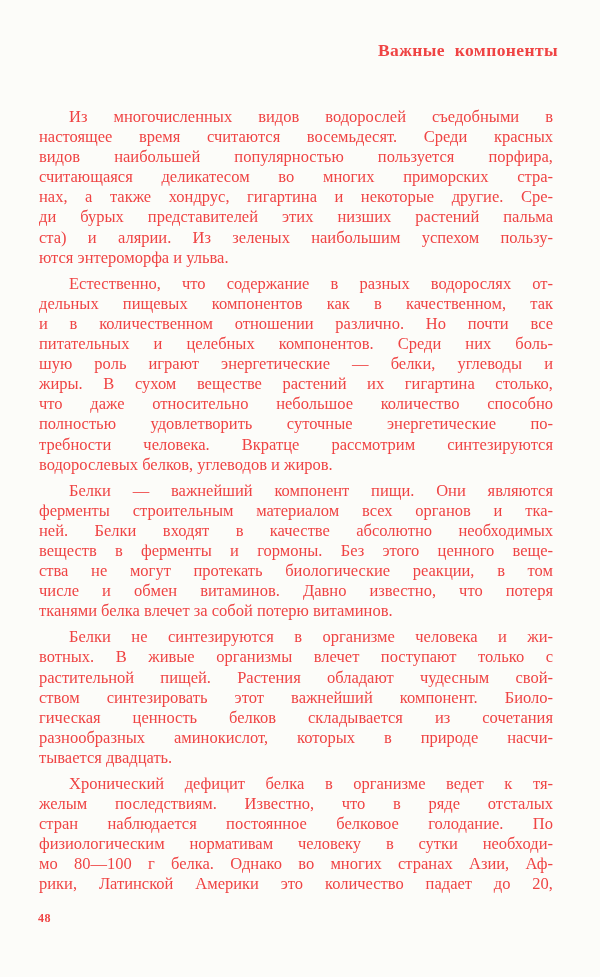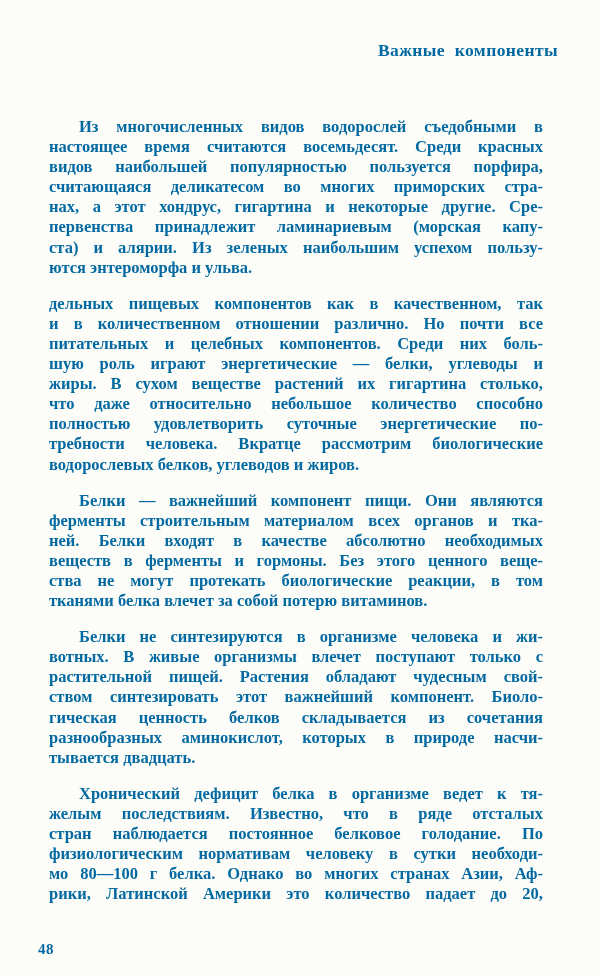--- a/index.html
+++ b/index.html
@@ -27,71 +27,72 @@
     white-space: nowrap;
   }
   .text-block {
     position: absolute;
     top: 101px;
     left: 33px;
     width: 526px;
     font-size: 16.5px;
     line-height: 20.1px;
   }
-  .paragraph { margin: 16px; font-weight: bold; }
+  .paragraph { margin: 6px; }
   .line {
     text-align: justify;
     text-align-last: justify;
   }
   .line.first { text-indent: 30px; }
   .line.short-last { text-align-last: left; }
   .page-number {
     position: absolute;
     left: 38px;
     top: 911px;
-    font-size: 15px;
+    font-size: 12px;
     font-weight: bold;
     letter-spacing: 0.5px;
-    margin-top: 30px;
   }
 </style>
 </head>
 <body>
 
-<div class="page" style="background: rgb(252, 252, 249); color: #0369a1;">
+<div class="page" style="background: rgb(252, 252, 249); color: #ef4444;">
   <div class="running-head">Важные компоненты</div>
 
   <div class="text-block">
       <div class="paragraph">
         <div class="line first">Из многочисленных видов водорослей съедобными в</div>
         <div class="line">настоящее время считаются восемьдесят. Среди красных</div>
         <div class="line">видов наибольшей популярностью пользуется порфира,</div>
         <div class="line">считающаяся деликатесом во многих приморских стра-</div>
-        <div class="line">нах, а этот хондрус, гигартина и некоторые другие. Сре-</div>
-        <div class="line">первенства принадлежит ламинариевым (морская капу-</div>
+        <div class="line">нах, а также хондрус, гигартина и некоторые другие. Сре-</div>
+        <div class="line">ди бурых представителей этих низших растений пальма</div>
         <div class="line">ста) и алярии. Из зеленых наибольшим успехом пользу-</div>
         <div class="line short-last">ются энтероморфа и ульва.</div>
       </div>
       <div class="paragraph">
+        <div class="line first">Естественно, что содержание в разных водорослях от-</div>
         <div class="line">дельных пищевых компонентов как в качественном, так</div>
         <div class="line">и в количественном отношении различно. Но почти все</div>
         <div class="line">питательных и целебных компонентов. Среди них боль-</div>
         <div class="line">шую роль играют энергетические — белки, углеводы и</div>
         <div class="line">жиры. В сухом веществе растений их гигартина столько,</div>
         <div class="line">что даже относительно небольшое количество способно</div>
         <div class="line">полностью удовлетворить суточные энергетические по-</div>
-        <div class="line">требности человека. Вкратце рассмотрим биологические</div>
+        <div class="line">требности человека. Вкратце рассмотрим синтезируются</div>
         <div class="line short-last">водорослевых белков, углеводов и жиров.</div>
       </div>
       <div class="paragraph">
         <div class="line first">Белки — важнейший компонент пищи. Они являются</div>
         <div class="line">ферменты строительным материалом всех органов и тка-</div>
         <div class="line">ней. Белки входят в качестве абсолютно необходимых</div>
         <div class="line">веществ в ферменты и гормоны. Без этого ценного веще-</div>
         <div class="line">ства не могут протекать биологические реакции, в том</div>
+        <div class="line">числе и обмен витаминов. Давно известно, что потеря</div>
         <div class="line short-last">тканями белка влечет за собой потерю витаминов.</div>
       </div>
       <div class="paragraph">
         <div class="line first">Белки не синтезируются в организме человека и жи-</div>
         <div class="line">вотных. В живые организмы влечет поступают только с</div>
         <div class="line">растительной пищей. Растения обладают чудесным свой-</div>
         <div class="line">ством синтезировать этот важнейший компонент. Биоло-</div>
         <div class="line">гическая ценность белков складывается из сочетания</div>
         <div class="line">разнообразных аминокислот, которых в природе насчи-</div>
         <div class="line short-last">тывается двадцать.</div>

